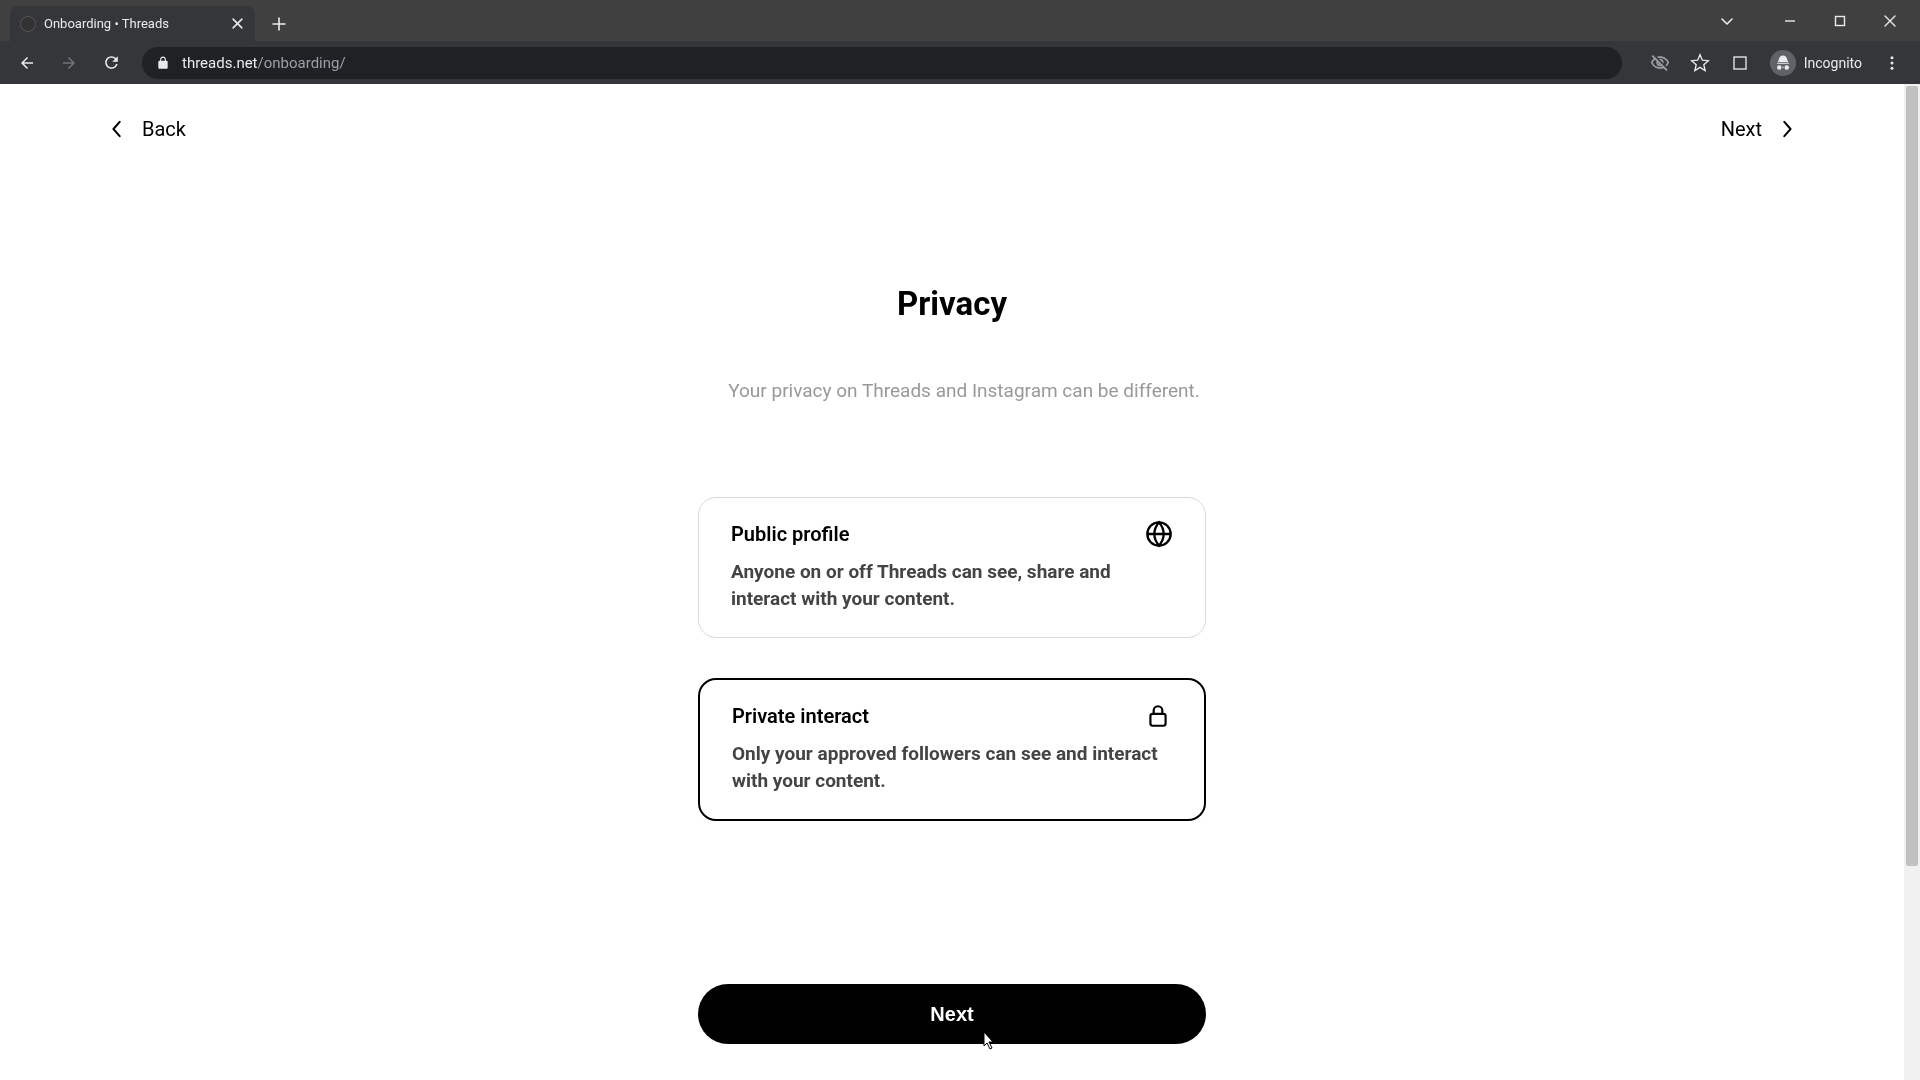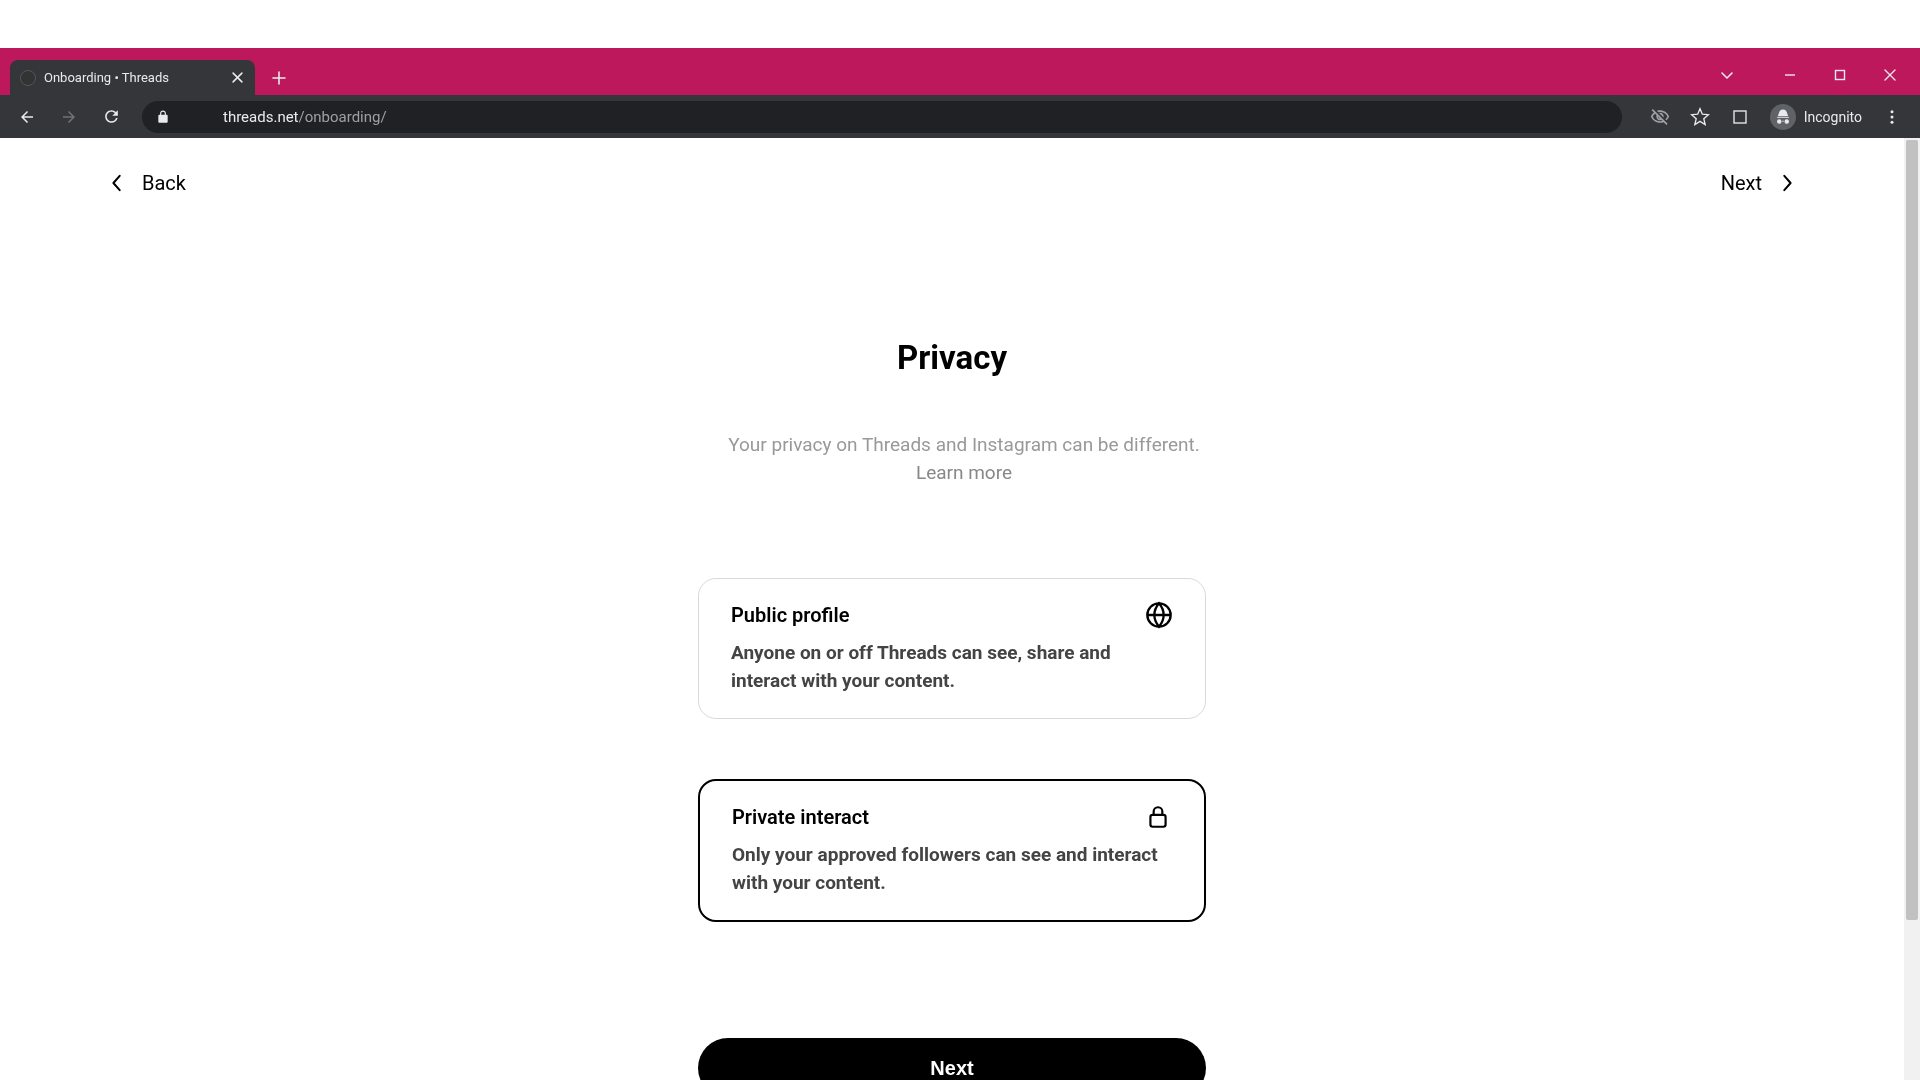--- a/index.html
+++ b/index.html
@@ -1,32 +1,32 @@
 <!DOCTYPE html>
 <html><head>
   <meta charset="utf-8">
   <style>
     * { margin: 0; padding: 0; box-sizing: border-box; }
     body { font-family: -apple-system, BlinkMacSystemFont, "Segoe UI", Roboto, Helvetica, Arial, sans-serif; width: 1920px; height: 1080px; overflow: hidden; background: #fff; }
     
     
-    .browser-top { background: #be185d; height: 47px; display: flex; align-items: flex-end; margin-top: 48px; }
+    .browser-top { background: #404040; height: 41px; display: flex; align-items: flex-end; }
     .tab { background: #35363a; height: 35px; width: 245px; margin-left: 10px; border-radius: 8px 8px 0 0; display: flex; align-items: center; padding: 0 10px; color: #e8eaed; font-size: 13px; }
     .tab-favicon { width: 16px; height: 16px; background: #333; border-radius: 50%; margin-right: 8px; border: 1px solid #555; }
     .tab-title { flex: 1; white-space: nowrap; overflow: hidden; }
     .tab-close { width: 16px; height: 16px; display: flex; align-items: center; justify-content: center; color: #e8eaed; font-size: 15px; }
     .new-tab { width: 28px; height: 28px; display: flex; align-items: center; justify-content: center; color: #e8eaed; font-size: 18px; margin-left: 10px; margin-bottom: 3px; }
     .window-controls { margin-left: auto; display: flex; align-items: center; height: 40px; padding-right: 8px; gap: 6px; }
     .win-ctrl { width: 44px; height: 32px; display: flex; align-items: center; justify-content: center; color: #e8eaed; }
     .win-chevron { width: 30px; height: 30px; display:flex; align-items:center; justify-content:center; color:#e8eaed; margin-right: 20px;}
 
     .browser-bar { background: #35363a; height: 43px; display: flex; align-items: center; padding: 0 10px; gap: 8px; }
     .nav-btn { width: 34px; height: 34px; display: flex; align-items: center; justify-content: center; color: #e8eaed; border-radius: 50%; }
     .nav-btn.disabled { color: #6f7277; }
-    .url-bar { flex: 1; background: #202124; height: 32px; border-radius: 16px; display: flex; align-items: center; padding: 0 14px; color: #e8eaed; font-size: 15px; margin: 0 6px; gap: 41px; }
+    .url-bar { flex: 1; background: #202124; height: 32px; border-radius: 16px; display: flex; align-items: center; padding: 0 14px; color: #e8eaed; font-size: 15px; margin: 0 6px; }
     .url-lock { margin-right: 12px; display: flex; align-items: center; }
     .url-text { color: #9aa0a6; }
     .url-text .domain { color: #e8eaed; }
     .right-icons { display: flex; align-items: center; gap: 4px; margin-left: 6px; }
     .r-icon { width: 36px; height: 36px; display: flex; align-items: center; justify-content: center; color: #e8eaed; }
     .incognito-chip { display: flex; align-items: center; gap: 8px; background: transparent; color: #e8eaed; padding: 4px 8px; border-radius: 16px; font-size: 14px; }
     .incognito-avatar { width: 26px; height: 26px; background: #5f6368; border-radius: 50%; display:flex; align-items:center; justify-content:center; }
     
     
     .page { position: relative; height: calc(1080px - 84px); background: #fff; }
@@ -34,21 +34,21 @@
     .scrollbar-thumb { position: absolute; right: 2px; top: 2px; width: 12px; height: 780px; background: #c1c1c1; border-radius: 2px; }
     
     .topnav { position: absolute; top: 0; left: 0; right: 16px; height: 90px; display: flex; align-items: center; justify-content: space-between; padding: 0 110px 0 110px; }
     .back-link, .next-link { display: flex; align-items: center; gap: 18px; font-size: 20px; color: #000; cursor: pointer; }
     
     .content { position: absolute; top: 200px; left: 0; right: 16px; display: flex; flex-direction: column; align-items: center; gap: 40px; }
     .heading { font-size: 33px; font-weight: 700; color: #000; margin-bottom: 14px; }
     .subtitle { font-size: 19px; color: #999; text-align: center; line-height: 1.45; margin-bottom: 52px; margin-left: 24px; }
     .learn-more { display: block; color: #888; }
     
-    .option-card { width: 508px; border: 1px solid #d9d9d9; border-radius: 18px; padding: 22px 32px 24px 32px; margin-bottom: 20px; cursor: pointer; background: #fff; }
+    .option-card { width: 508px; border: 1px solid #d9d9d9; border-radius: 18px; padding: 22px 32px 24px 32px; cursor: pointer; background: #fff; }
     .option-card.selected { border: 2.5px solid #000; }
     .card-head { display: flex; align-items: center; justify-content: space-between; margin-bottom: 10px; }
     .card-title { font-size: 20px; font-weight: 600; color: #000; }
     .card-icon { width: 28px; height: 28px; display: flex; align-items: center; justify-content: center; }
     .card-desc { font-size: 19px; color: #444; line-height: 1.45; font-weight: bold; }
     
     .primary-btn { position: absolute; top: 700px; width: 508px; height: 60px; background: #000; color: #fff; border: none; border-radius: 30px; font-size: 20px; font-weight: 600; cursor: pointer; display:flex; align-items:center; justify-content:center; }
     
     .cursor { position: absolute; top: 746px; left: calc(50% + 26px); pointer-events: none; z-index: 10; }
   </style>
@@ -171,21 +171,20 @@
       <svg width="14" height="18" viewBox="0 0 12 20">
           <path d="M3 2 L10 10 L3 18" stroke="#000" stroke-width="2.2" fill="none" stroke-linecap="round" stroke-linejoin="round"></path>
         </svg>
     </div>
   </div>
 
   <div class="content">
     <h1 class="heading">Privacy</h1>
     <div class="subtitle">
       <span>Your privacy on Threads and Instagram can be different.</span><br>
-      <span class="learn-more">Learn more</span>
     </div>
 
     <div class="option-card">
       <div class="card-head">
         <div class="card-title">Public profile</div>
         <div class="card-icon">
           <svg width="28" height="28" viewBox="0 0 24 24">
               <circle cx="12" cy="12" r="10" stroke="#000" stroke-width="2" fill="none"></circle>
               <path d="M2 12h20M12 2c2.5 3 4 6.5 4 10s-1.5 7-4 10c-2.5-3-4-6.5-4-10s1.5-7 4-10z" stroke="#000" stroke-width="2" fill="none"></path>
             </svg>

